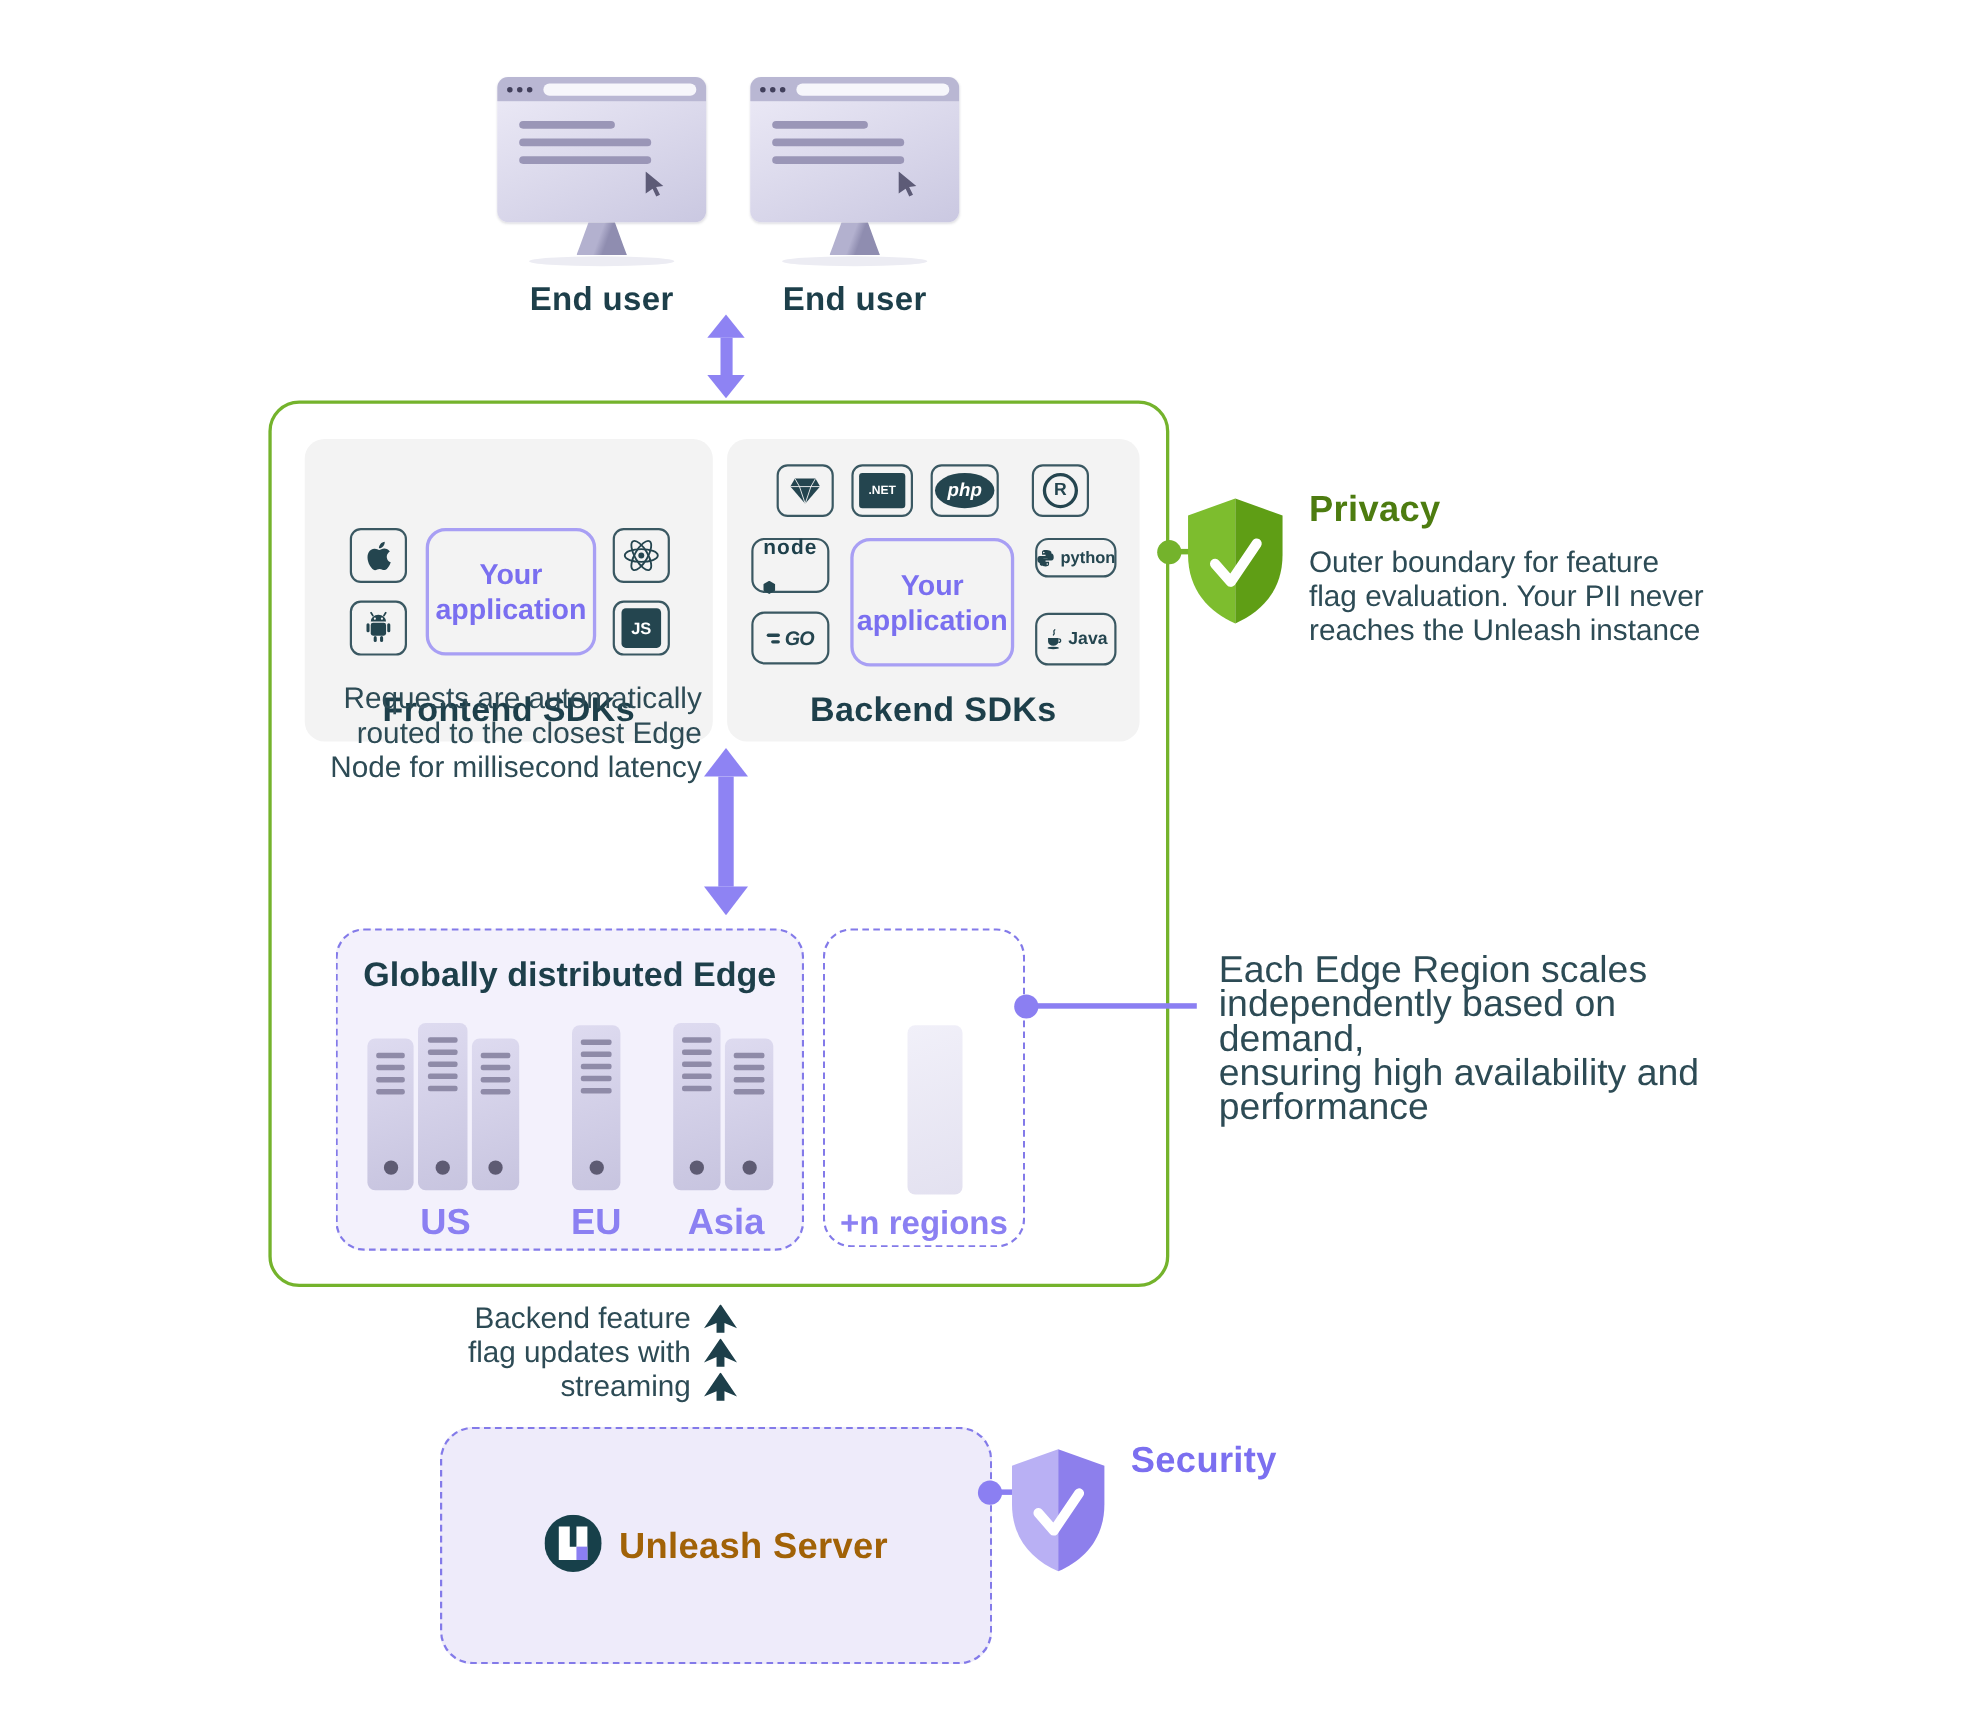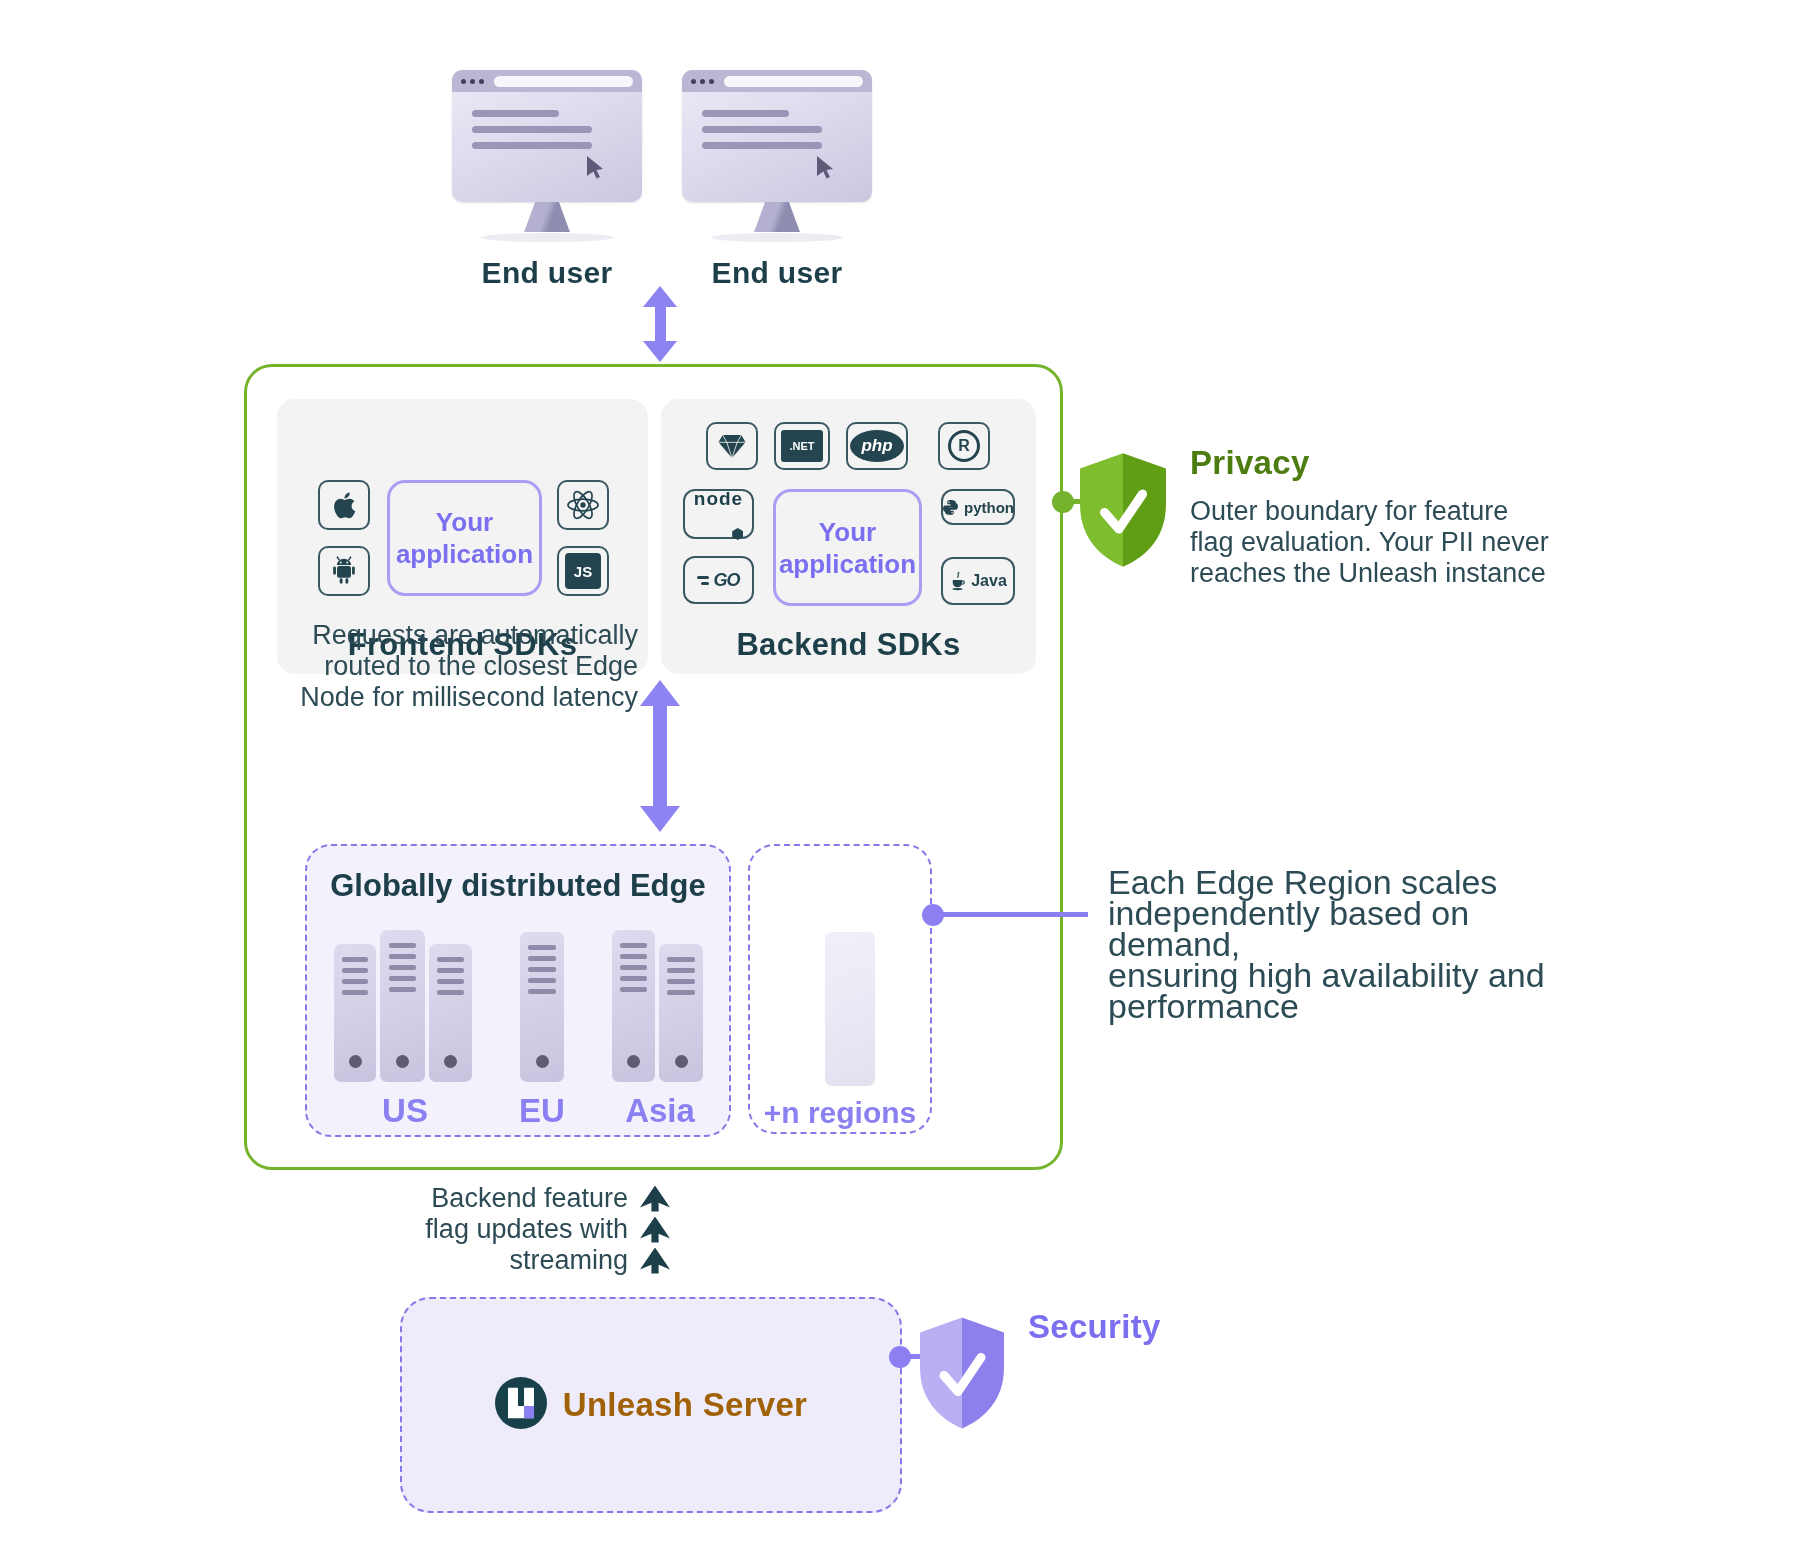--- a/index.html
+++ b/index.html
@@ -53,21 +53,21 @@
   .app-box { position:absolute; border:3px solid #a89ff4; border-radius:18px;
              display:flex; align-items:center; justify-content:center; text-align:center;
              font-size:26px; font-weight:bold; color:#7a6ff0; line-height:32px; }
   .dark-chip { background:#24454f; color:#ffffff; display:flex; align-items:center; justify-content:center; }
   .chip-dotnet { width:42px; height:32px; border-radius:3px; font-size:11px; font-weight:bold; }
   .chip-php { width:54px; height:32px; border-radius:50%; font-size:17px; font-weight:bold; font-style:italic; }
   .chip-js { width:36px; height:36px; border-radius:4px; font-size:15px; font-weight:bold; }
   .rust-circle { width:32px; height:32px; border:3px solid #24454f; border-radius:50%;
                  display:flex; align-items:center; justify-content:center;
                  font-size:16px; font-weight:bold; color:#24454f; }
-  .node-stack { display:flex; flex-direction:column; align-items:flex-end; gap:18px; }
+  .node-stack { display:flex; flex-direction:column; align-items:flex-start; gap:18px; }
   .node-word { font-size:19px; font-weight:bold; color:#1d3f4a; letter-spacing:1px; }
   .hexagon { width:11px; height:12px; background:#24454f;
              clip-path:polygon(50% 0,100% 27%,100% 73%,50% 100%,0 73%,0 27%); }
   .go-row { display:flex; align-items:center; gap:4px; }
   .go-lines { display:flex; flex-direction:column; gap:3px; align-items:flex-end; }
   .go-lines div { height:3px; background:#24454f; border-radius:2px; }
   .go-word { font-size:18px; font-weight:900; font-style:italic; color:#24454f; letter-spacing:-1px; }
   .py-row, .java-row { display:flex; align-items:center; gap:5px; }
   .py-word { font-size:15px; color:#24454f; }
   .java-word { font-size:16px; font-weight:bold; color:#24454f; }

